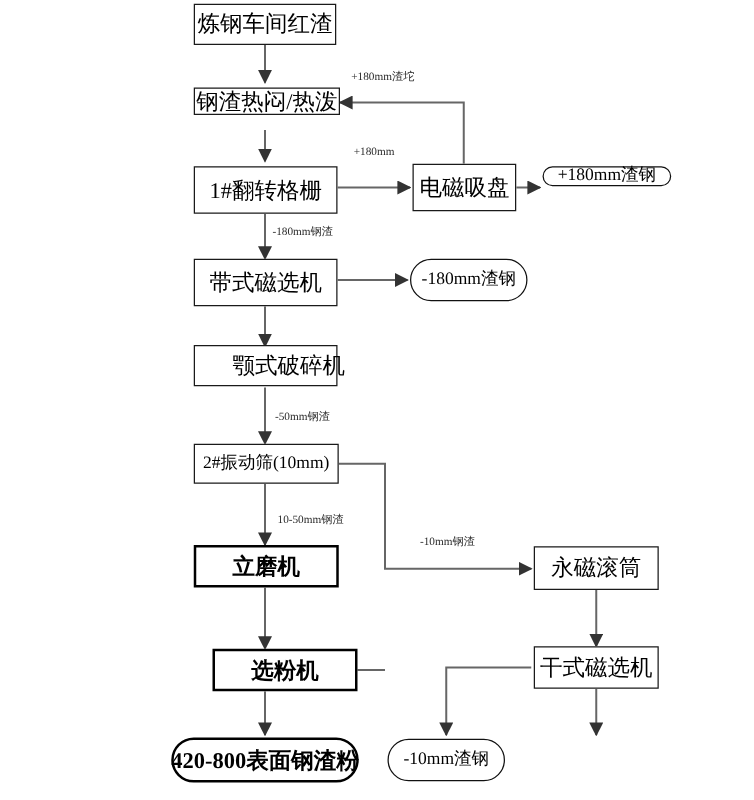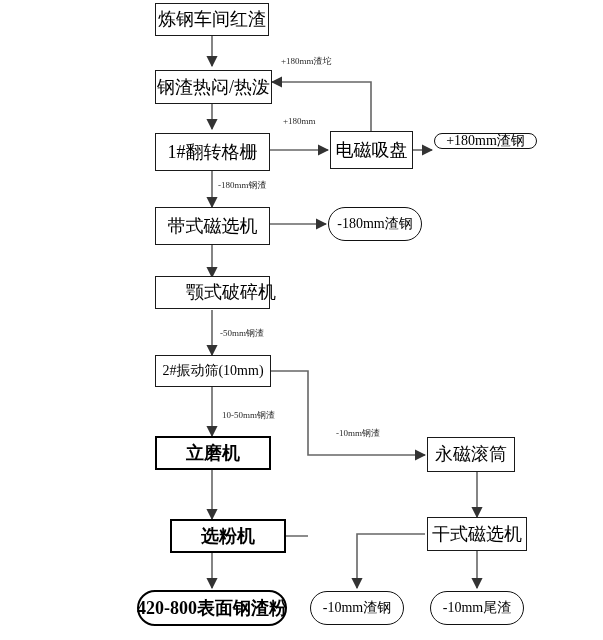--- a/index.html
+++ b/index.html
@@ -97,21 +97,21 @@
       <path d="M477,551 L477,588" marker-end="url(#ah)"></path>
 
       <path d="M425,534 L357,534 L357,588" marker-end="url(#ah)"></path>
     </g>
   </svg>
 
   <div class="node rect f15" style="left:155px; top:3px; width:114px; height:33px;">
     <span class="txt">炼钢车间红渣</span>
   </div>
 
-  <div class="node rect f15" style="left:155px; top:70px; width:117px; height:34px;">
+  <div class="node rect f15" style="left:155px; top:70px; width:117px; height:22px;">
     <span class="txt">钢渣热闷/热泼</span>
   </div>
 
   <div class="node rect f15" style="left:155px; top:133px; width:115px; height:38px;">
     <span class="txt">1#翻转格栅</span>
   </div>
 
   <div class="node rect f15" style="left:330px; top:131px; width:83px; height:38px;">
     <span class="txt">电磁吸盘</span>
   </div>
@@ -137,39 +137,36 @@
   </div>
 
   <div class="node rect thick f15" style="left:155px; top:436px; width:116px; height:34px;">
     <span class="txt">立磨机</span>
   </div>
 
   <div class="node rect thick f15" style="left:155px; top:519px; width:116px; height:34px;margin-left:15px;">
     <span class="txt">选粉机</span>
   </div>
 
-  <div class="node rect f15" style="left:427px; top:437px; width:88px; height:35px;">
+  <div class="node rect f15" style="left:427px; top:437px; width:100px; height:35px;">
     <span class="txt">永磁滚筒</span>
   </div>
 
   <div class="node rect f15" style="left:427px; top:517px; width:100px; height:34px;">
     <span class="txt">干式磁选机</span>
   </div>
 
   <div class="node pill thick f15" style="left:137px; top:590px; width:150px; height:36px;">
     <span class="txt">420-800表面钢渣粉</span>
   </div>
 
   <div class="node pill f14" style="left:310px; top:591px; width:94px; height:34px;">
     <span class="txt">-10mm渣钢</span>
   </div>
 
-  <div class="node pill f14" style="left:430px; top:591px; width:94px; height:34px;">
-    <span class="txt">-10mm尾渣</span>
-  </div>
 
   <div class="edge-label" style="left:281px; top:55px;">+180mm渣坨</div>
 
   <div class="edge-label" style="left:283px; top:116px;">+180mm</div>
 
   <div class="edge-label" style="left:218px; top:179px;">-180mm钢渣</div>
 
   <div class="edge-label" style="left:220px; top:327px;">-50mm钢渣</div>
 
   <div class="edge-label" style="left:222px; top:409px;">10-50mm钢渣</div>

